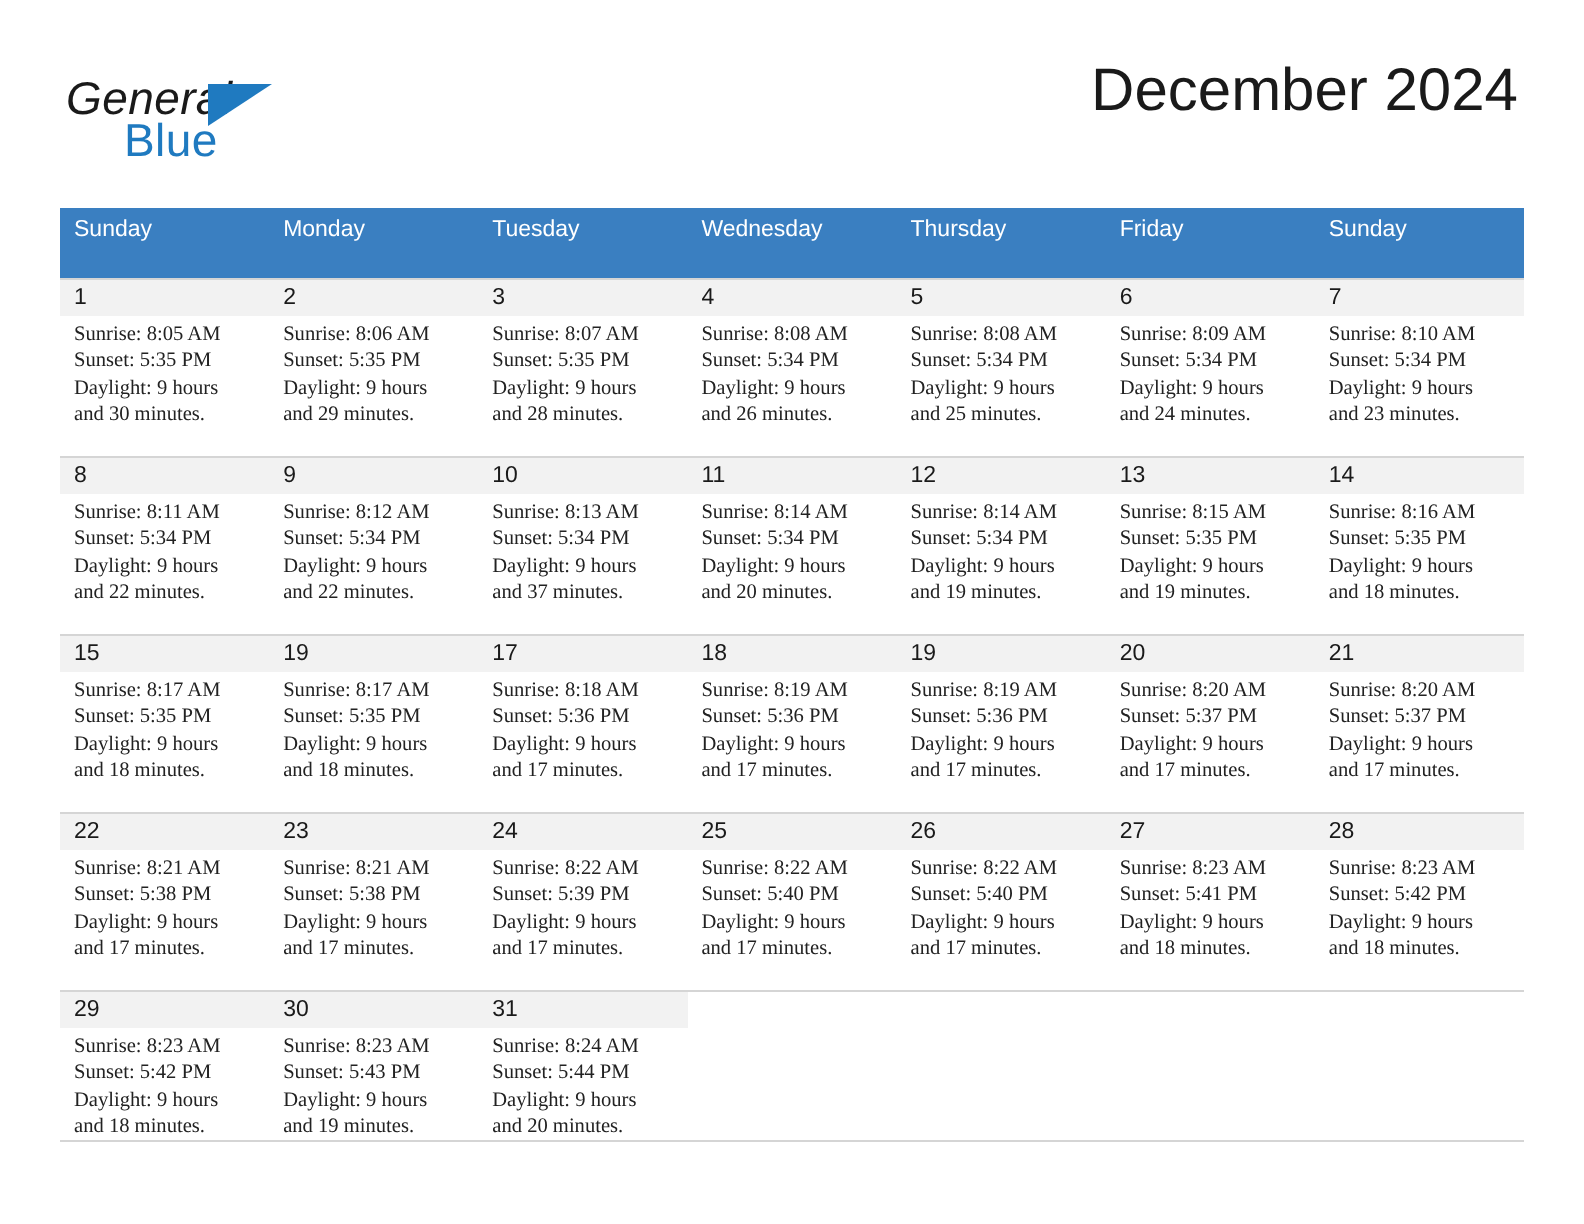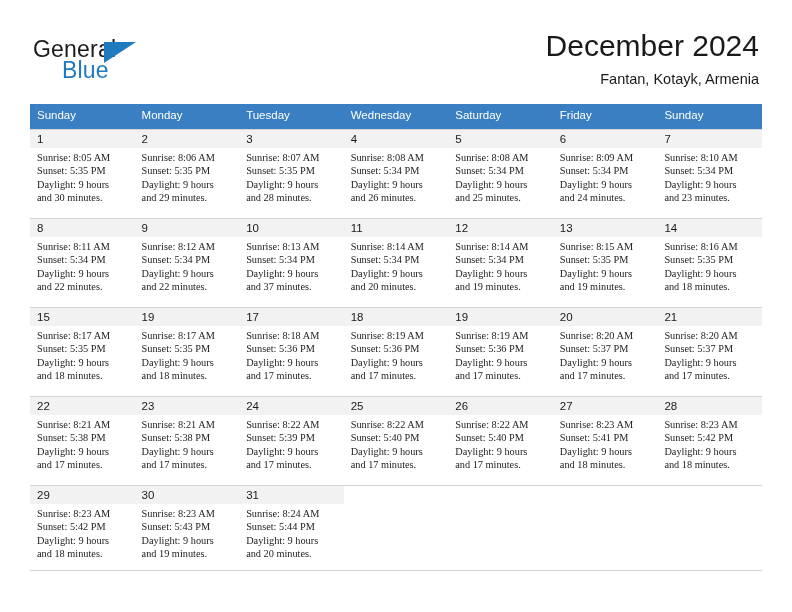--- a/index.html
+++ b/index.html
@@ -37,20 +37,21 @@
     height: 50px;
   }
   .brand-general {
     position: absolute;
     left: 0;
     top: 0;
     font-size: 23px;
     letter-spacing: .2px;
     color: #1a1a1a;
     font-family: "Liberation Sans", sans-serif;
+    font-style: italic;
   }
   .brand-blue {
     position: absolute;
     left: 29px;
     top: 21px;
     font-size: 23px;
     letter-spacing: .2px;
     color: #1f7ac0;
     font-family: "Liberation Sans", sans-serif;
     text-align: center;
@@ -95,21 +96,21 @@
     width: 732px;
     border-collapse: collapse;
     table-layout: fixed;
   }
   .calendar th {
     background: #3a7fc1;
     color: #ffffff;
     font-size: 11.5px;
     font-weight: normal;
     text-align: left;
-    padding: 5px 0 8px 7px;
+    padding: 5px 0 18px 7px;
     height: 12px;
     border: none;
   }
   .calendar td {
     vertical-align: top;
     padding: 0;
     border: none;
     height: 89px;
     width: 104.57px;
   }
@@ -158,33 +159,32 @@
   <div class="header">
 
     <div class="brand">
       <span class="brand-general">General</span>
       <span class="brand-flag"></span>
       <span class="brand-blue">Blue</span>
     </div>
 
     <div class="title-block">
       <div class="month-title">December 2024</div>
-      <div class="location">Fantan, Kotayk, Armenia</div>
     </div>
 
   </div>
 
   <table class="calendar">
     <thead>
       <tr>
         <th>Sunday</th>
         <th>Monday</th>
         <th>Tuesday</th>
         <th>Wednesday</th>
-        <th>Saturday</th>
+        <th>Thursday</th>
         <th>Friday</th>
         <th>Sunday</th>
       </tr>
     </thead>
     <tbody>
 
       <tr>
         <td>
             <div class="daycell">
           <div class="daynum-band">1</div>

